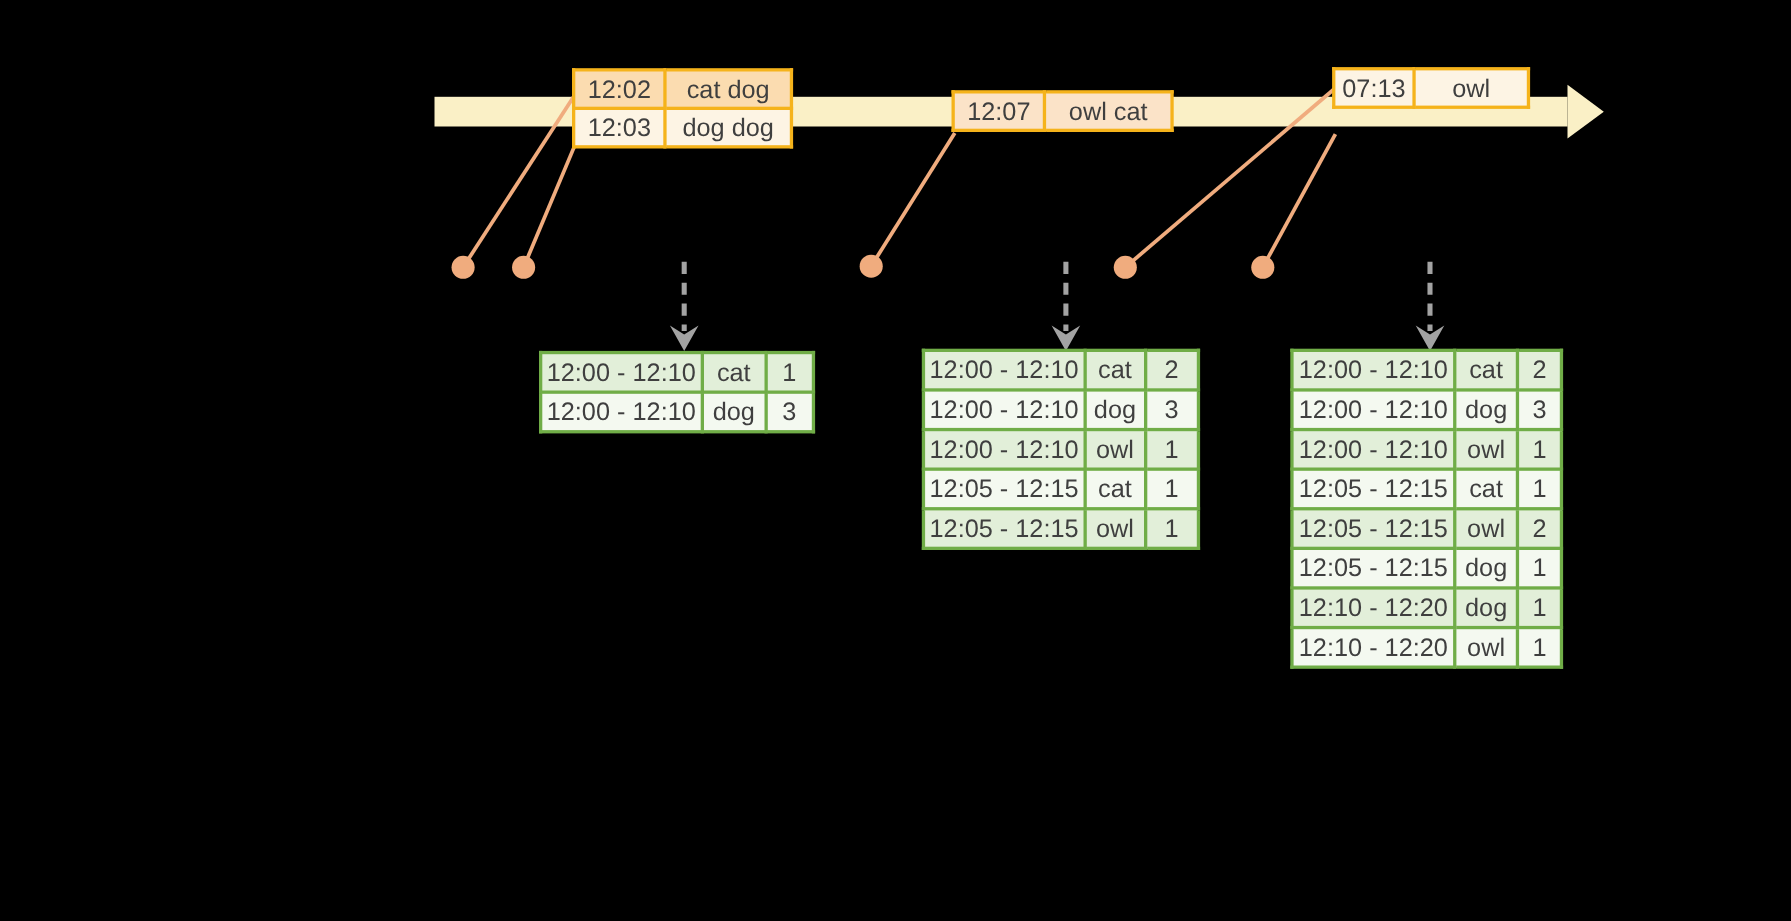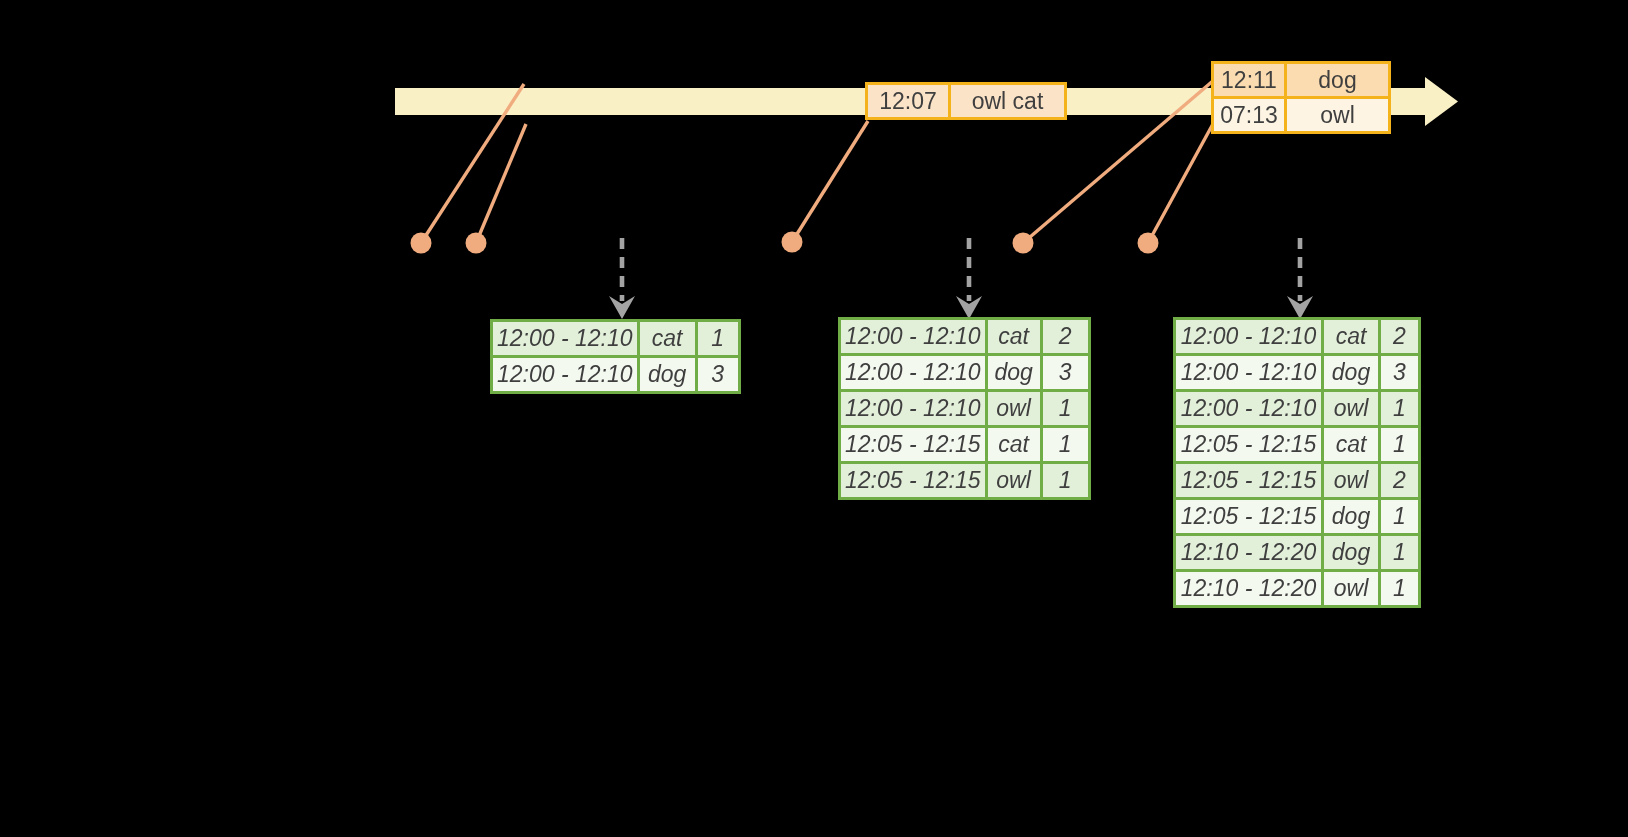--- a/index.html
+++ b/index.html
@@ -14,21 +14,21 @@
   .dot{fill:var(--connector);}
   .trigger-line{stroke:var(--trigger_arrow);stroke-width:4.6;stroke-dasharray:11 8;}
   .trigger-head{fill:var(--trigger_arrow);}
   table{position:absolute;border-collapse:collapse;table-layout:fixed;}
   td{
     text-align:center;vertical-align:middle;padding:0 4px;
     font-size:23px;color:var(--text);white-space:nowrap;
   }
   .etable, .etable td{border:3px solid var(--event_border);}
   .etable td{height:32px;}
-  .rtable, .rtable td{border:3px solid var(--result_border);font-style:italic;}
+  .rtable, .rtable td{border:3px solid var(--result_border);}
   .rtable td{height:33px;}
   .row-peach td{background:var(--event_row_peach);}
   .row-cream td{background:var(--event_row_cream);}
   .row-lpeach td{background:var(--event_row_light_peach);}
   .row-ga td{background:var(--result_row_green);}
   .row-gb td{background:var(--result_row_white);}
 </style>
 </head>
 <body>
 
@@ -61,44 +61,56 @@
     <g>
       <line class="trigger-line" x1="969" y1="238" x2="969" y2="301"></line>
       <polygon class="trigger-head" points="956,296 969,304 982,296 969,319"></polygon>
     </g>
     <g>
       <line class="trigger-line" x1="1300" y1="238" x2="1300" y2="301"></line>
       <polygon class="trigger-head" points="1287,296 1300,304 1313,296 1300,319"></polygon>
     </g>
   </svg>
 
+  <table class="etable" style="left:520px;top:62px;">
+    <colgroup>
+        <col style="width:83px">
+        <col style="width:115px">
+      </colgroup>
+    <tbody>
+        <tr class="row-peach">
+      <td>12:02</td>
+      <td>cat dog</td>
+    </tr>
+    <tr class="row-cream">
+      <td>12:03</td>
+      <td>dog dog</td>
+    </tr>
+  </tbody>
+    </table>
 
   <table class="etable" style="left:865px;top:82px;">
     <colgroup>
         <col style="width:83px">
         <col style="width:116px">
       </colgroup>
     <tbody>
         <tr class="row-lpeach">
       <td>12:07</td>
       <td>owl cat</td>
     </tr>
   </tbody>
     </table>
 
   <table class="etable" style="left:1211px;top:61px;">
     <colgroup>
         <col style="width:73px">
         <col style="width:104px">
       </colgroup>
     <tbody>
-        <tr class="row-peach">
-      <td>12:11</td>
-      <td>dog</td>
-    </tr>
     <tr class="row-cream">
       <td>07:13</td>
       <td>owl</td>
     </tr>
   </tbody>
     </table>
 
   <table class="rtable" style="left:490px;top:319px;">
     <colgroup>
         <col style="width:146px">

